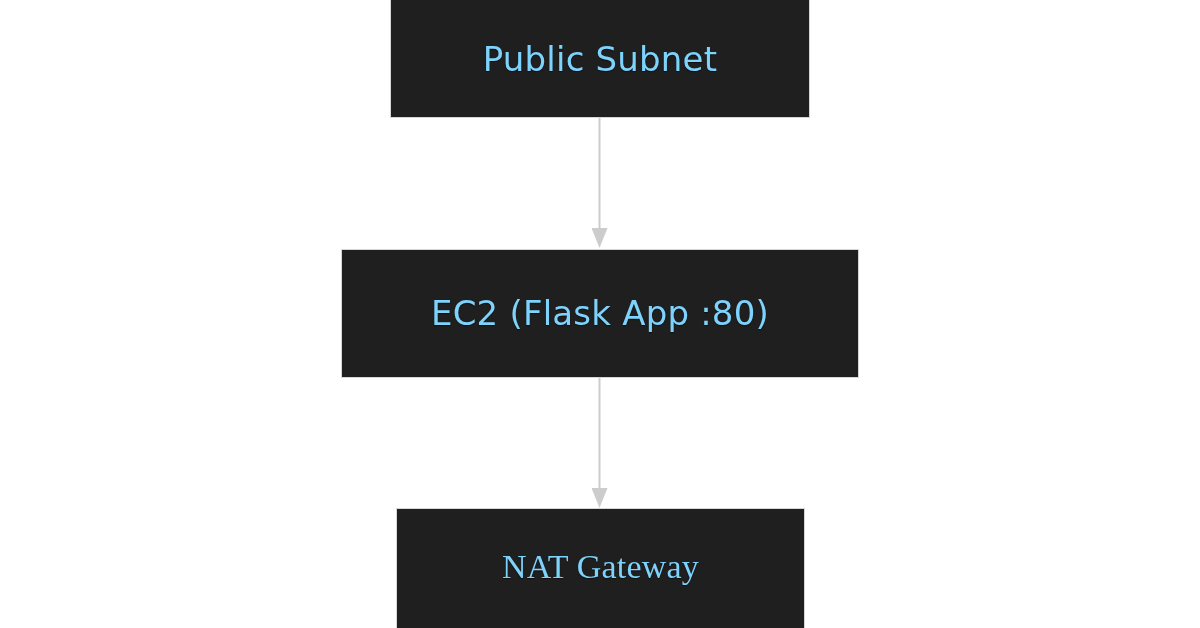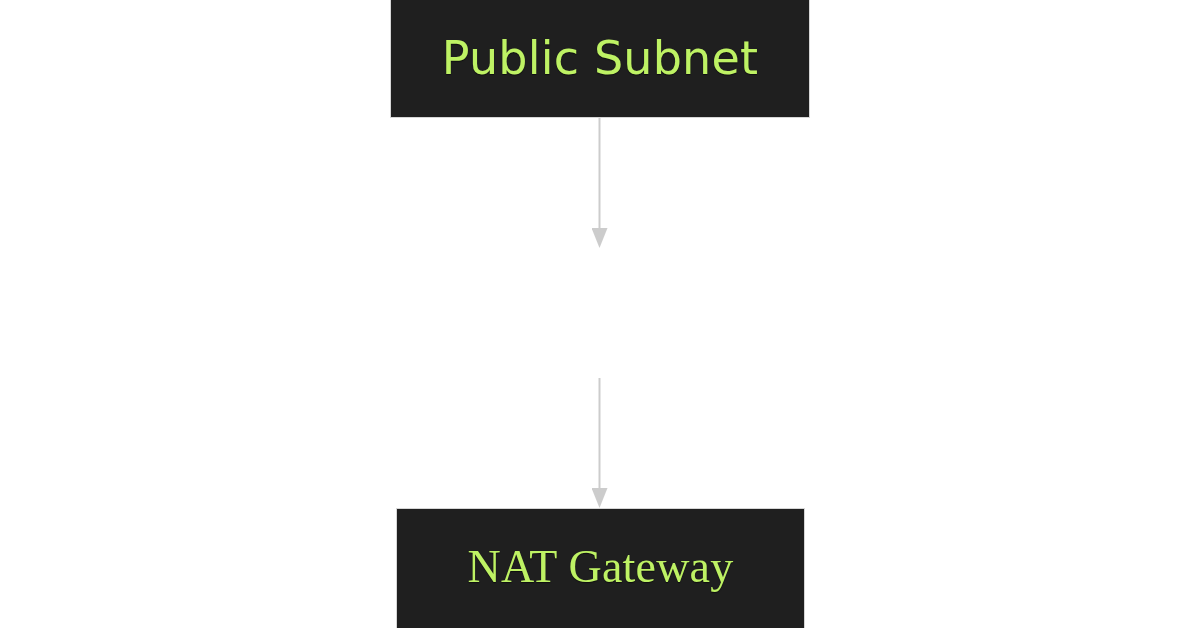--- a/index.html
+++ b/index.html
@@ -38,22 +38,22 @@
     z-index: 2;
     box-sizing: border-box;
     background: #1f1f1f;
     border: 1px solid #d6d6d6;
     display: flex;
     align-items: center;
     justify-content: center;
     text-align: center;
   }
   .node-label {
-    color: #bef264;
-    font-size: 46px;
+    color: #7dd3fc;
+    font-size: 34px;
     font-weight: 400;
     letter-spacing: 0.2px;
     line-height: 1.2;
     white-space: nowrap;
     text-shadow: 0 1px 1px rgba(0,0,0,0.55);
   }
 
   
   #node-public-subnet {
     left: 390px;
@@ -104,18 +104,21 @@
 
     <g>
       <line x1="599.5" y1="378" x2="599.5" y2="490" stroke="#cccccc" stroke-width="2" marker-end="url(#arrowhead)"></line>
     </g>
   </svg>
 
   <div class="node" id="node-public-subnet">
     <span class="node-label">Public Subnet</span>
   </div>
 
+  <div class="node" id="node-ec2">
+    <span class="node-label">EC2 (Flask App :80)</span>
+  </div>
 
   <div class="node" id="node-nat-gateway">
     <span class="node-label">NAT Gateway</span>
   </div>
 
 </div>
 
 </body></html>

